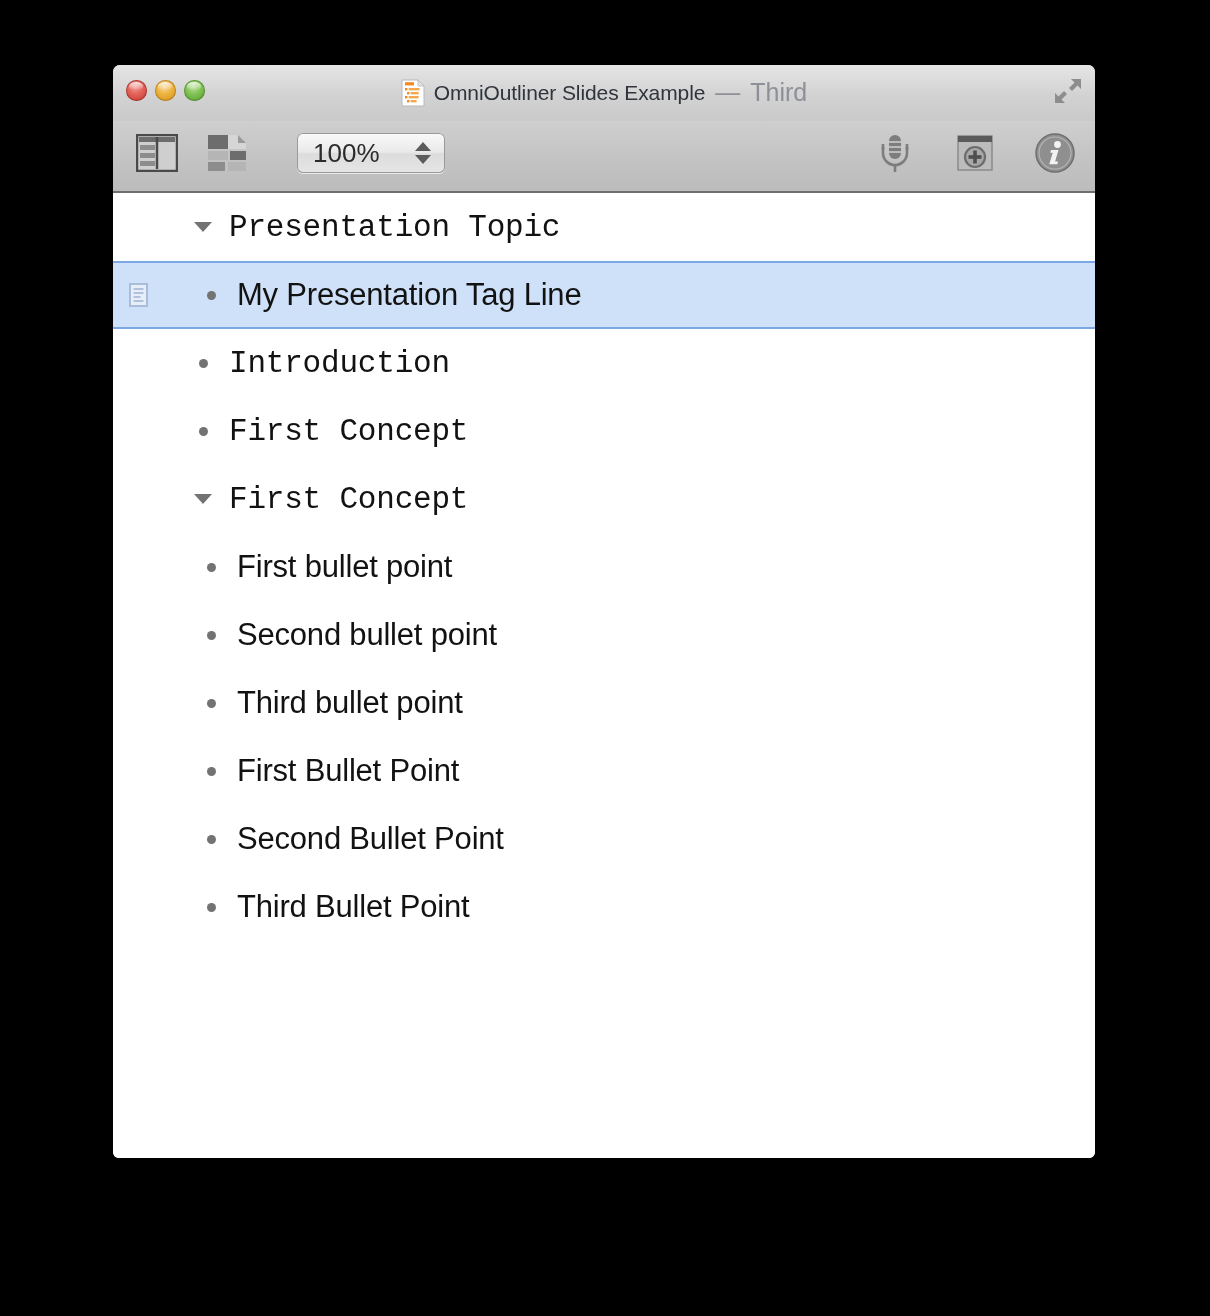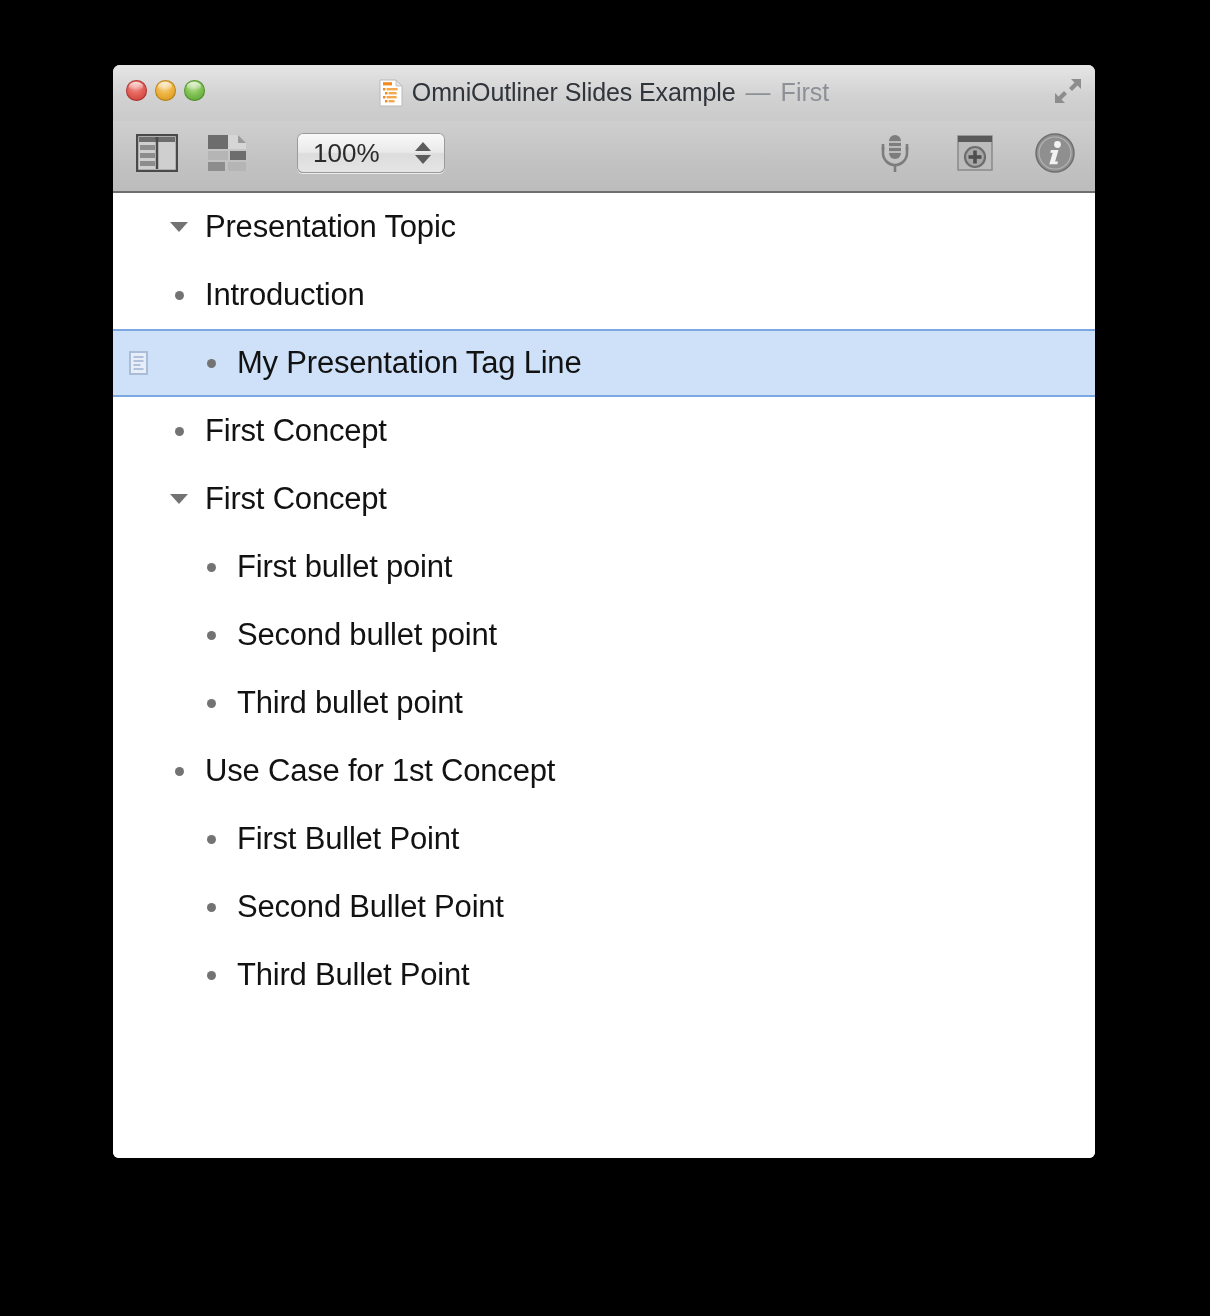--- a/index.html
+++ b/index.html
@@ -74,21 +74,21 @@
     justify-content: center;
     gap: 9px;
     pointer-events: none;
   }
   #doc-icon {
     width: 24px;
     height: 28px;
     flex: none;
   }
   #title-text {
-    font-size: 25px;
+    font-size: 21px;
     color: #30343b;
     letter-spacing: -0.1px;
     white-space: nowrap;
   }
   #title-dash {
     font-size: 25px;
     color: #8d9097;
     margin: 0 1px;
   }
   #title-edited {
@@ -226,21 +226,21 @@
     border-radius: 50%;
     background: #737373;
   }
   .row-label {
     font-size: 31px;
     color: #121212;
     white-space: nowrap;
     margin-left: 12px;
     letter-spacing: -0.2px;
   }
-  .lvl-1 { padding-left: 52px; }
+  .lvl-1 { padding-left: 76px; font-family: Liberation Mono, monospace; }
   .lvl-2 { padding-left: 84px; }
 </style>
 </head>
 <body>
 
 <div id="window">
 
   <div id="titlebar">
 
     <div id="traffic-lights">
@@ -258,21 +258,21 @@
         <rect x="7.6" y="9" width="11" height="2.4" fill="#f5a94f"></rect>
         <rect x="6" y="13" width="2.4" height="2.4" fill="#f08a1e"></rect>
         <rect x="9.6" y="13" width="8" height="2.4" fill="#f5a94f"></rect>
         <rect x="4" y="17" width="2.4" height="2.4" fill="#f08a1e"></rect>
         <rect x="7.6" y="17" width="10" height="2.4" fill="#f5a94f"></rect>
         <rect x="6" y="21" width="2.4" height="2.4" fill="#f08a1e"></rect>
         <rect x="9.6" y="21" width="6" height="2.4" fill="#f5a94f"></rect>
       </svg>
       <span id="title-text">OmniOutliner Slides Example</span>
       <span id="title-dash">—</span>
-      <span id="title-edited">First</span>
+      <span id="title-edited">Third</span>
     </div>
 
     <svg id="fullscreen-btn" viewBox="0 0 30 28">
       <path d="M28 2 L28 12 L24.5 8.5 L19 14 L16 11 L21.5 5.5 L18 2 Z" fill="#8d8d8d"></path>
       <path d="M2 26 L2 16 L5.5 19.5 L11 14 L14 17 L8.5 22.5 L12 26 Z" fill="#8d8d8d"></path>
     </svg>
   </div>
 
   <div id="toolbar">
 
@@ -347,45 +347,45 @@
     </div>
   </div>
 
   <div id="outline">
       <div class="row lvl-1">
         <span class="handle">
           <span class="disclosure"></span>
         </span>
         <span class="row-label">Presentation Topic</span>
       </div>
-      <div class="row lvl-1">
-        <span class="handle">
-          <span class="bullet"></span>
-        </span>
-        <span class="row-label">Introduction</span>
-      </div>
       <div class="row selected lvl-2">
         <div class="gutter">
           <svg class="note-icon" viewBox="0 0 19 24">
             <rect x="1" y="1" width="17" height="22" fill="#e8eef8" stroke="#a9bcd8" stroke-width="2"></rect>
             <line x1="4.5" y1="6" x2="14.5" y2="6" stroke="#a9bcd8" stroke-width="1.8"></line>
             <line x1="4.5" y1="10" x2="14.5" y2="10" stroke="#a9bcd8" stroke-width="1.8"></line>
             <line x1="4.5" y1="14" x2="11.5" y2="14" stroke="#a9bcd8" stroke-width="1.8"></line>
             <line x1="4.5" y1="18" x2="14.5" y2="18" stroke="#a9bcd8" stroke-width="1.8"></line>
           </svg>
         </div>
         <span class="handle">
           <span class="bullet"></span>
         </span>
         <span class="row-label">My Presentation Tag Line</span>
       </div>
       <div class="row lvl-1">
         <span class="handle">
           <span class="bullet"></span>
         </span>
+        <span class="row-label">Introduction</span>
+      </div>
+      <div class="row lvl-1">
+        <span class="handle">
+          <span class="bullet"></span>
+        </span>
         <span class="row-label">First Concept</span>
       </div>
       <div class="row lvl-1">
         <span class="handle">
           <span class="disclosure"></span>
         </span>
         <span class="row-label">First Concept</span>
       </div>
       <div class="row lvl-2">
         <span class="handle">
@@ -397,26 +397,20 @@
         <span class="handle">
           <span class="bullet"></span>
         </span>
         <span class="row-label">Second bullet point</span>
       </div>
       <div class="row lvl-2">
         <span class="handle">
           <span class="bullet"></span>
         </span>
         <span class="row-label">Third bullet point</span>
-      </div>
-      <div class="row lvl-1">
-        <span class="handle">
-          <span class="bullet"></span>
-        </span>
-        <span class="row-label">Use Case for 1st Concept</span>
       </div>
       <div class="row lvl-2">
         <span class="handle">
           <span class="bullet"></span>
         </span>
         <span class="row-label">First Bullet Point</span>
       </div>
       <div class="row lvl-2">
         <span class="handle">
           <span class="bullet"></span>

